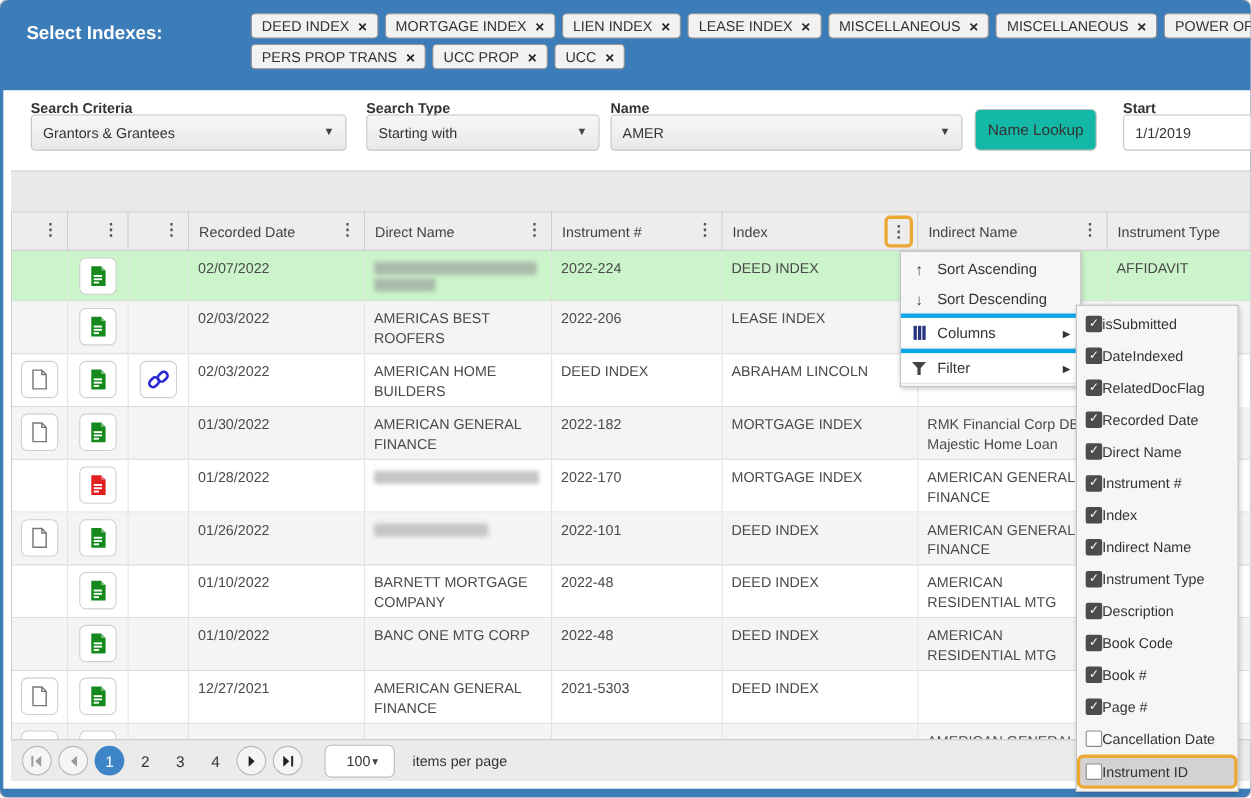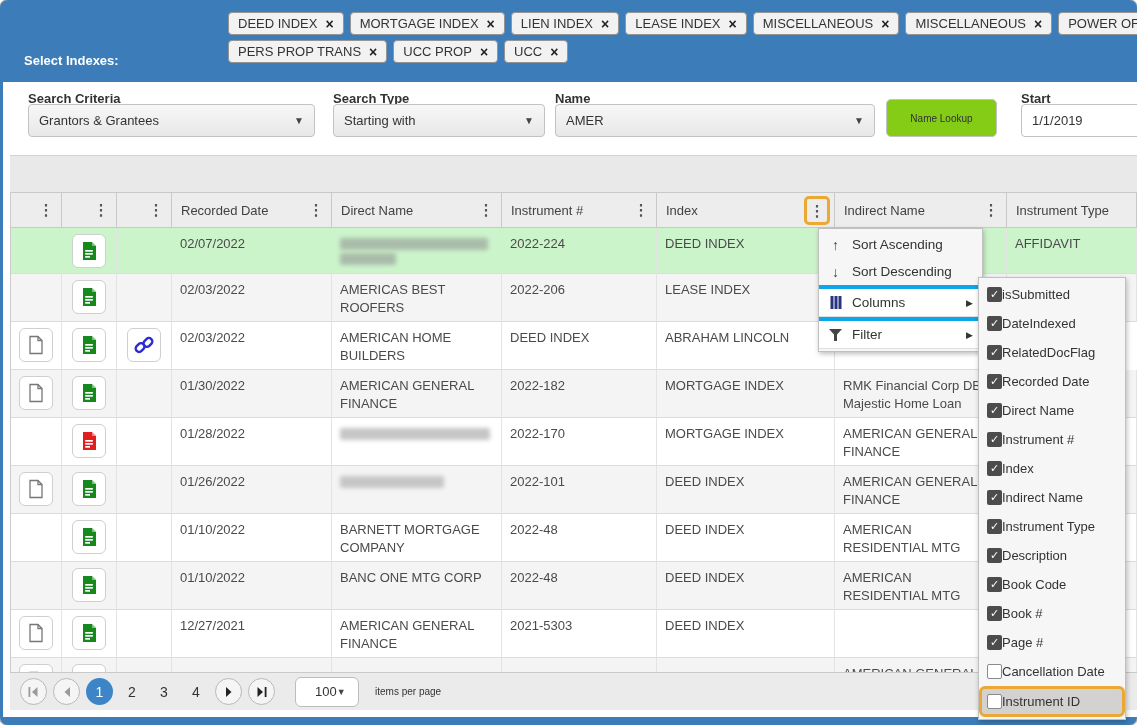--- a/index.html
+++ b/index.html
@@ -1,37 +1,37 @@
 <!DOCTYPE html>
 <html><head>
 <meta charset="utf-8">
 <style>
   html,body{margin:0;padding:0;background:#fff;font-family:"Liberation Sans",sans-serif;}
   #window{position:relative;width:1137px;height:725px;background:#3c7cb8;border-radius:8px;
           box-shadow:0 0 0 1px #b0b0b0;overflow:hidden;}
   #content-bg{position:absolute;left:3px;top:82px;right:0;bottom:8px;background:#fff;}
 
   
-  #select-indexes-label{position:absolute;left:24px;top:20px;color:#fff;font-size:13px;font-weight:bold;margin-top:33px;}
+  #select-indexes-label{position:absolute;left:24px;top:20px;color:#fff;font-size:17px;font-weight:bold;}
   #tags{position:absolute;left:228px;top:12px;width:905px;}
   .tag-row{display:flex;gap:6px;margin-bottom:5px;}
   .tag{display:inline-flex;align-items:center;background:#f2f2f2;border:1px solid #949494;
        border-radius:4px;padding:3px 9px;font-size:13px;color:#333;white-space:nowrap;cursor:pointer;}
   .tag .x{margin-left:8px;font-weight:bold;font-size:14px;color:#222;line-height:1;cursor:pointer;}
 
   
   .field-label{position:absolute;font-size:13px;font-weight:bold;color:#333;}
   .dd{position:absolute;height:33px;box-sizing:border-box;border:1px solid #c2c2c2;border-radius:4px;
       background:linear-gradient(#f7f7f7,#e8e8e8);display:flex;align-items:center;
       padding:0 10px;font-size:13px;color:#333;cursor:pointer;}
   .dd .arrow{margin-left:auto;font-size:10px;color:#444;}
   .txt-input{position:absolute;height:33px;box-sizing:border-box;border:1px solid #c2c2c2;border-radius:4px;
       background:#fff;display:flex;align-items:center;padding:0 10px;font-size:13px;color:#333;}
   #name-lookup-btn{position:absolute;left:886px;top:99px;width:111px;height:38px;box-sizing:border-box;
-      background:#84cc16;border:1px solid #c2c2c2;border-radius:5px;font-size:10px;color:#333;
+      background:#14b8a6;border:1px solid #c2c2c2;border-radius:5px;font-size:14px;color:#333;
       display:flex;align-items:center;justify-content:center;cursor:pointer;}
 
   
   #group-band{position:absolute;left:10px;top:155px;right:0;height:37px;background:#e9e9e9;
       border-top:1px solid #d2d2d2;box-sizing:border-box;}
 
   
   #grid{position:absolute;left:10px;top:192px;right:0;height:480px;background:#fff;overflow:hidden;
         border-left:1px solid #ccc;box-sizing:border-box;}
   .grid-row{display:grid;grid-template-columns:51px 55px 55px 160px 170px 155px 178px 172px minmax(120px,1fr);}
@@ -74,21 +74,21 @@
          border-top:1px solid #c9c9c9;box-sizing:border-box;display:flex;align-items:center;
          gap:6px;padding-left:10px;}
   .pg-circle{width:27px;height:27px;border-radius:50%;border:1px solid #b8b8b8;background:#f5f5f5;
              display:flex;align-items:center;justify-content:center;cursor:pointer;flex:none;box-sizing:border-box;}
   .pg-num{width:26px;text-align:center;font-size:14px;color:#333;cursor:pointer;}
   .pg-num.active{width:27px;height:27px;border-radius:50%;background:#3d85c6;color:#fff;
                  display:flex;align-items:center;justify-content:center;}
   #page-size{width:64px;height:30px;box-sizing:border-box;background:#fff;border:1px solid #bdbdbd;
              border-radius:6px;display:flex;align-items:center;justify-content:space-between;
              padding:0 19px;font-size:13px;color:#333;margin-left:14px;cursor:pointer;}
-  #pager-label{margin-left:10px;font-size:10px;color:#333;}
+  #pager-label{margin-left:10px;font-size:13px;color:#333;}
 </style>
 </head>
 <body>
 
 <div id="window">
   <div id="content-bg"></div>
 
   <div id="select-indexes-label">Select Indexes:</div>
   <div id="tags">
       <div class="tag-row">

